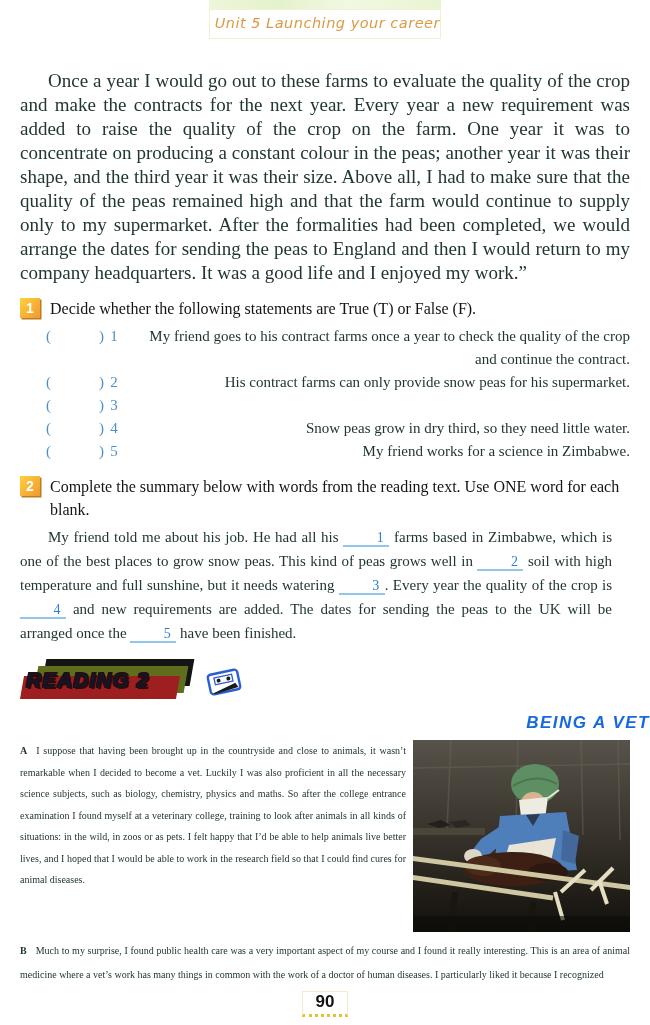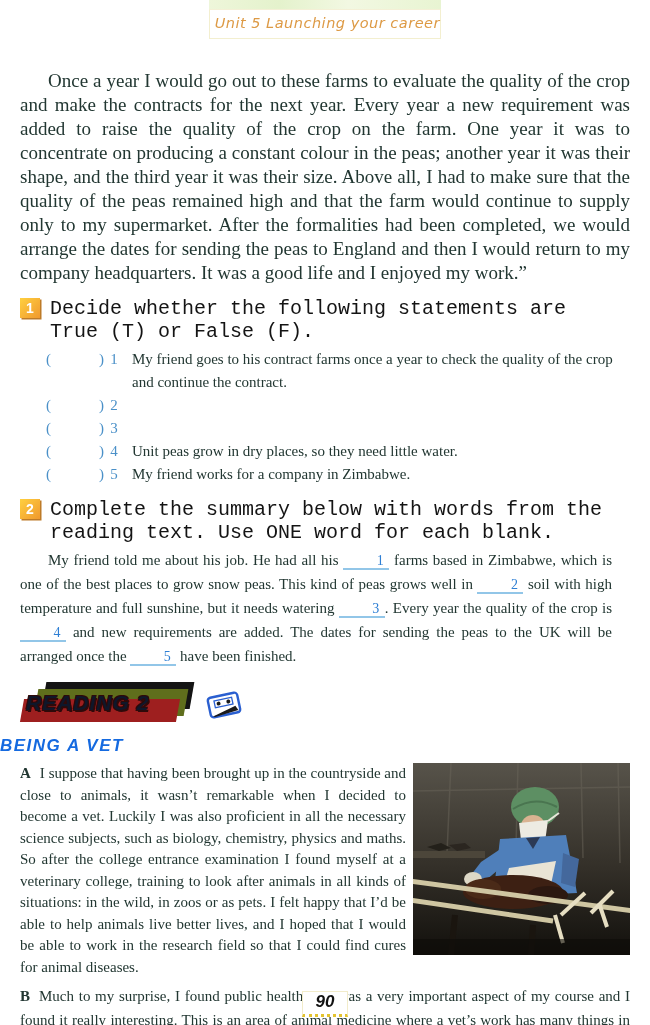--- a/index.html
+++ b/index.html
@@ -17,57 +17,57 @@
   
   .reading1{margin:30px 20px 0;width:610px;font-size:19px;line-height:24px;
             text-align:justify;text-indent:28px;}
 
   
   .exercise{margin:12px 20px 0;}
   .ex-head{display:flex;align-items:flex-start;}
   .badge{flex:0 0 auto;width:20px;height:20px;margin:1px 10px 0 0;text-align:center;
          background:linear-gradient(135deg,#ffd03f,#f0992e);box-shadow:1.5px 1.5px 0 #bd7b28;
          color:#fff;font-family:"Liberation Sans",sans-serif;font-weight:bold;font-size:14px;line-height:20px;}
-  .ex-instr{font-family:Liberation Mono, monospace;font-size:20px;line-height:23px;color:#141414;max-width:575px;}
+  .ex-instr{font-family:Liberation Serif, serif;font-size:16px;line-height:23px;color:#141414;max-width:575px;}
 
   .tf-list{margin:5px 0 0 26px;}
   .tf-item{display:flex;font-size:15px;line-height:23px;}
   .tf-paren{flex:0 0 58px;display:inline-flex;justify-content:space-between;color:#4a90c8;}
   .tf-num{flex:0 0 20px;text-align:center;color:#4a90c8;margin-right:8px;}
-  .tf-text{flex:1;}
+  .tf-text{flex:1;text-align:right;}
 
   .summary{margin:4px 20px 0;width:592px;font-size:15px;line-height:24px;
            text-align:justify;text-indent:28px;}
   .blank{display:inline-block;width:46px;border-bottom:2px solid #92c6e8;text-align:center;line-height:15px;}
   .blank-num{color:#2e7fd4;font-size:14px;}
 
   
   .reading2-head{position:relative;height:52px;margin:14px 0 0 22px;}
   .banner{position:absolute;left:0;top:0;width:180px;height:48px;}
   .b-black{position:absolute;left:22px;top:0;width:148px;height:27px;background:#141414;transform:skewX(-10deg);}
   .b-green{position:absolute;left:14px;top:7px;width:150px;height:27px;background:#5f6e1c;transform:skewX(-10deg);}
   .b-red{position:absolute;left:0;top:17px;width:156px;height:23px;background:#9e1f1f;transform:skewX(-10deg);}
   .b-text{position:absolute;left:4px;top:9px;font-family:"Liberation Sans",sans-serif;font-weight:bold;
           font-style:italic;font-size:21px;letter-spacing:1px;color:#0f172a;
           text-shadow:1.5px 1.5px 0 #2e0a0a,-1px 1px 0 #2e0a0a,1px -1px 0 #2e0a0a,-1px -1px 0 #2e0a0a;}
   .cassette{position:absolute;left:184px;top:8px;}
 
-  .vet-title{margin:2px 0 0;text-align:left;font-family:"Liberation Sans",sans-serif;
+  .vet-title{margin:2px 0 0;text-align:right;font-family:"Liberation Sans",sans-serif;
              font-weight:bold;font-style:italic;font-size:17px;letter-spacing:1.5px;color:#156ae0;}
 
   
   .vet-row{display:flex;margin:7px 20px 0;width:610px;}
-  .para{font-size:15px;text-align:justify;margin:0;}
+  .para{font-size:10px;text-align:justify;margin:0;}
   .para-a{flex:1;line-height:21.5px;margin-right:7px;}
   .plabel{font-weight:bold;margin-right:9px;}
   .vet-photo{flex:0 0 auto;}
   .para-b{margin:7px 20px 0;width:610px;line-height:23.5px;}
 
   
-  .footer{position:absolute;left:0;right:0;bottom:8px;text-align:center;font-style:italic;}
+  .footer{position:absolute;left:0;right:0;bottom:8px;text-align:center;}
   .pagenum-box{display:inline-block;padding:0 13px 2px;border:1px solid #f2ecca;
                border-bottom:3px dotted #e3c32f;background:#fff;}
   .pagenum{font-family:"Liberation Sans",sans-serif;font-weight:bold;font-size:17px;color:#111;}
 </style>
 </head>
 <body>
 
 <div class="page">
 
   <div class="header">
@@ -92,43 +92,44 @@
           </span>
         <span class="tf-num">1</span>
         <span class="tf-text">My friend goes to his contract farms once a year to check the quality of the crop and continue the contract.</span>
       </div>
       <div class="tf-item">
         <span class="tf-paren">
             <span>(</span>
             <span>)</span>
           </span>
         <span class="tf-num">2</span>
+        <span class="tf-text">His contract farms can only provide snow peas for his supermarket.</span>
       </div>
       <div class="tf-item">
         <span class="tf-paren">
             <span>(</span>
             <span>)</span>
           </span>
         <span class="tf-num">3</span>
       </div>
       <div class="tf-item">
         <span class="tf-paren">
             <span>(</span>
             <span>)</span>
           </span>
         <span class="tf-num">4</span>
-        <span class="tf-text">Unit peas grow in dry places, so they need little water.</span>
+        <span class="tf-text">Snow peas grow in dry third, so they need little water.</span>
       </div>
       <div class="tf-item">
         <span class="tf-paren">
             <span>(</span>
             <span>)</span>
           </span>
         <span class="tf-num">5</span>
-        <span class="tf-text">My friend works for a company in Zimbabwe.</span>
+        <span class="tf-text">My friend works for a science in Zimbabwe.</span>
       </div>
     </div>
   </section>
 
   <section class="exercise">
     <div class="ex-head">
       <span class="badge">2</span>
       <span class="ex-instr">Complete the summary below with words from the reading text. Use ONE word for each blank.</span>
     </div>
   </section>

